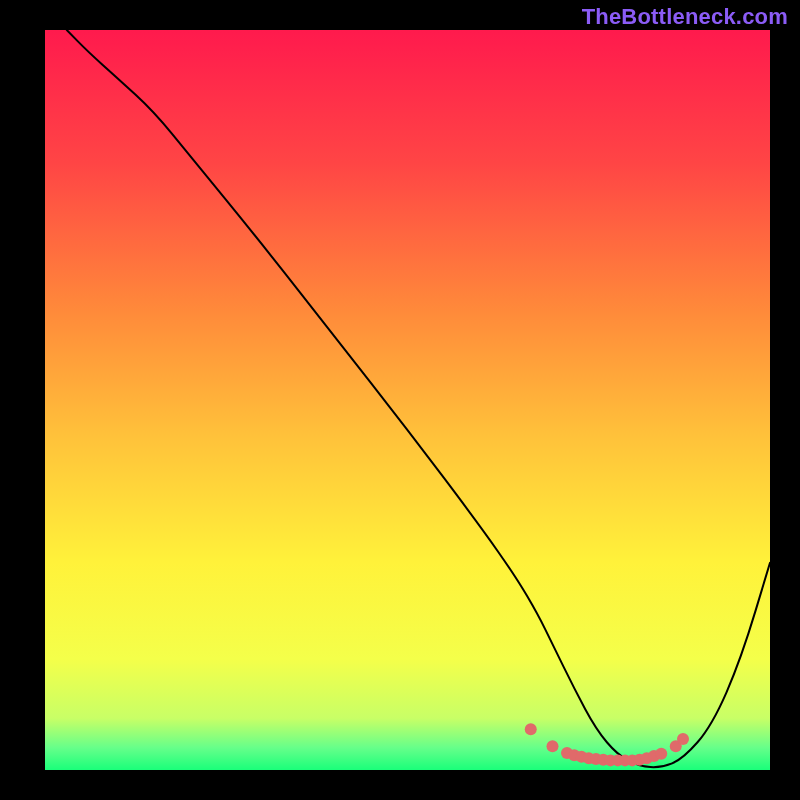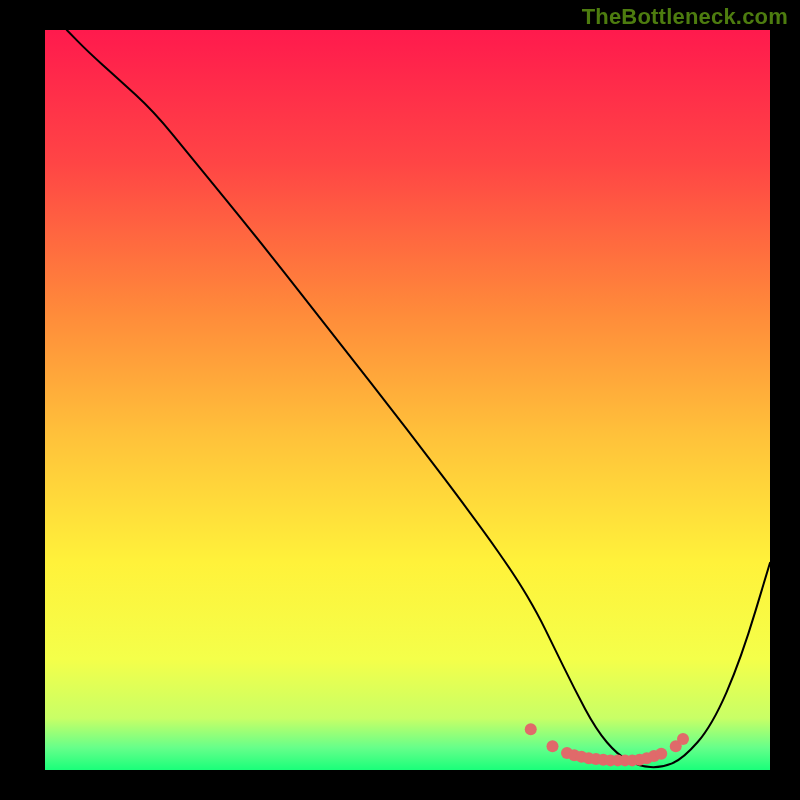--- a/index.html
+++ b/index.html
@@ -14,21 +14,21 @@
   .frame {
     position: relative;
     width: 800px;
     height: 800px;
     background: #000;
   }
   .watermark {
     position: absolute;
     top: 4px;
     right: 12px;
-    color: #4d7c0f;
+    color: #8b5cf6;
     font-size: 22px;
     font-weight: bold;
     letter-spacing: 0.2px;
     z-index: 5;
   }
   svg {
     position: absolute;
     left: 0;
     top: 0;
   }

